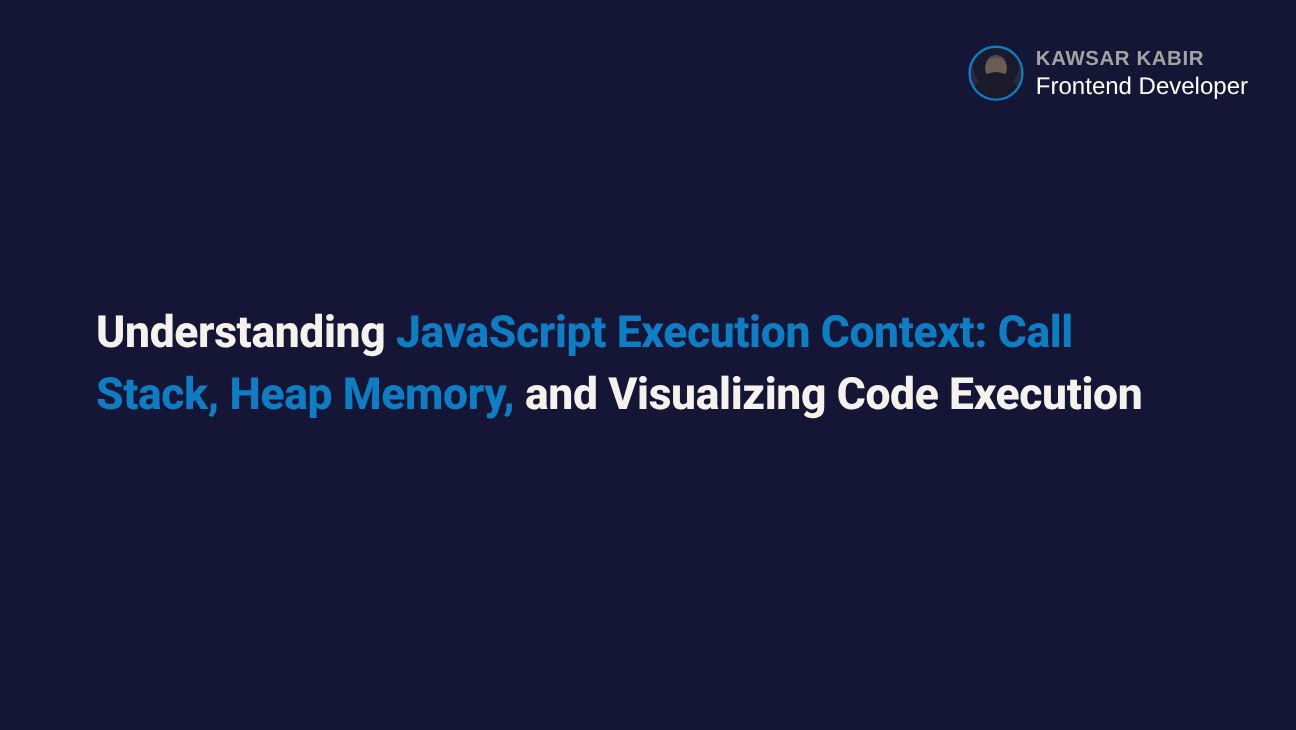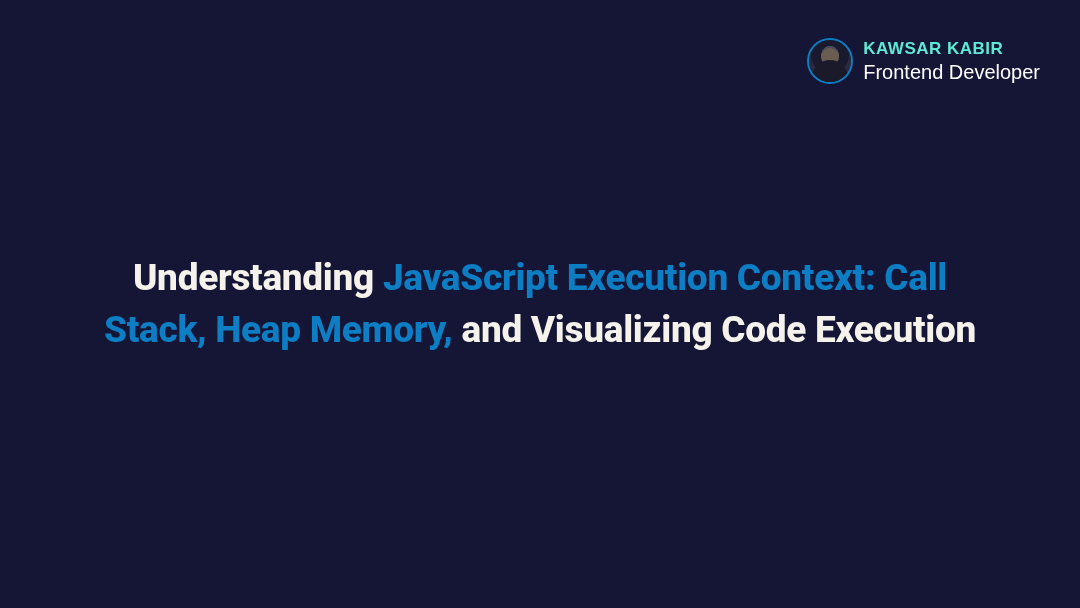--- a/index.html
+++ b/index.html
@@ -61,38 +61,38 @@
       height: 22px;
       background: #1a1a2a;
       border-radius: 18px 18px 0 0;
     }
     .author-info {
       display: flex;
       flex-direction: column;
       gap: 2px;
     }
     .author-name {
-      color: #5eead4;
+      color: #a3a3a3;
       font-family: 'Comic Sans MS', cursive, sans-serif;
       font-weight: bold;
       font-size: 17px;
       letter-spacing: 0.5px;
     }
     .author-role {
       color: #ffffff;
       font-family: 'Comic Sans MS', cursive, sans-serif;
       font-size: 20px;
     }
     .main-title {
       position: absolute;
       top: 50%;
       left: 50%;
       transform: translate(-50%, -50%);
       width: 920px;
-      text-align: center;
+      text-align: left;
       font-size: 37px;
       font-weight: 800;
       line-height: 1.4;
       letter-spacing: -0.3px;
     }
     .text-white {
       color: #f5f2eb;
     }
     .text-blue {
       color: #0d7dc4;

